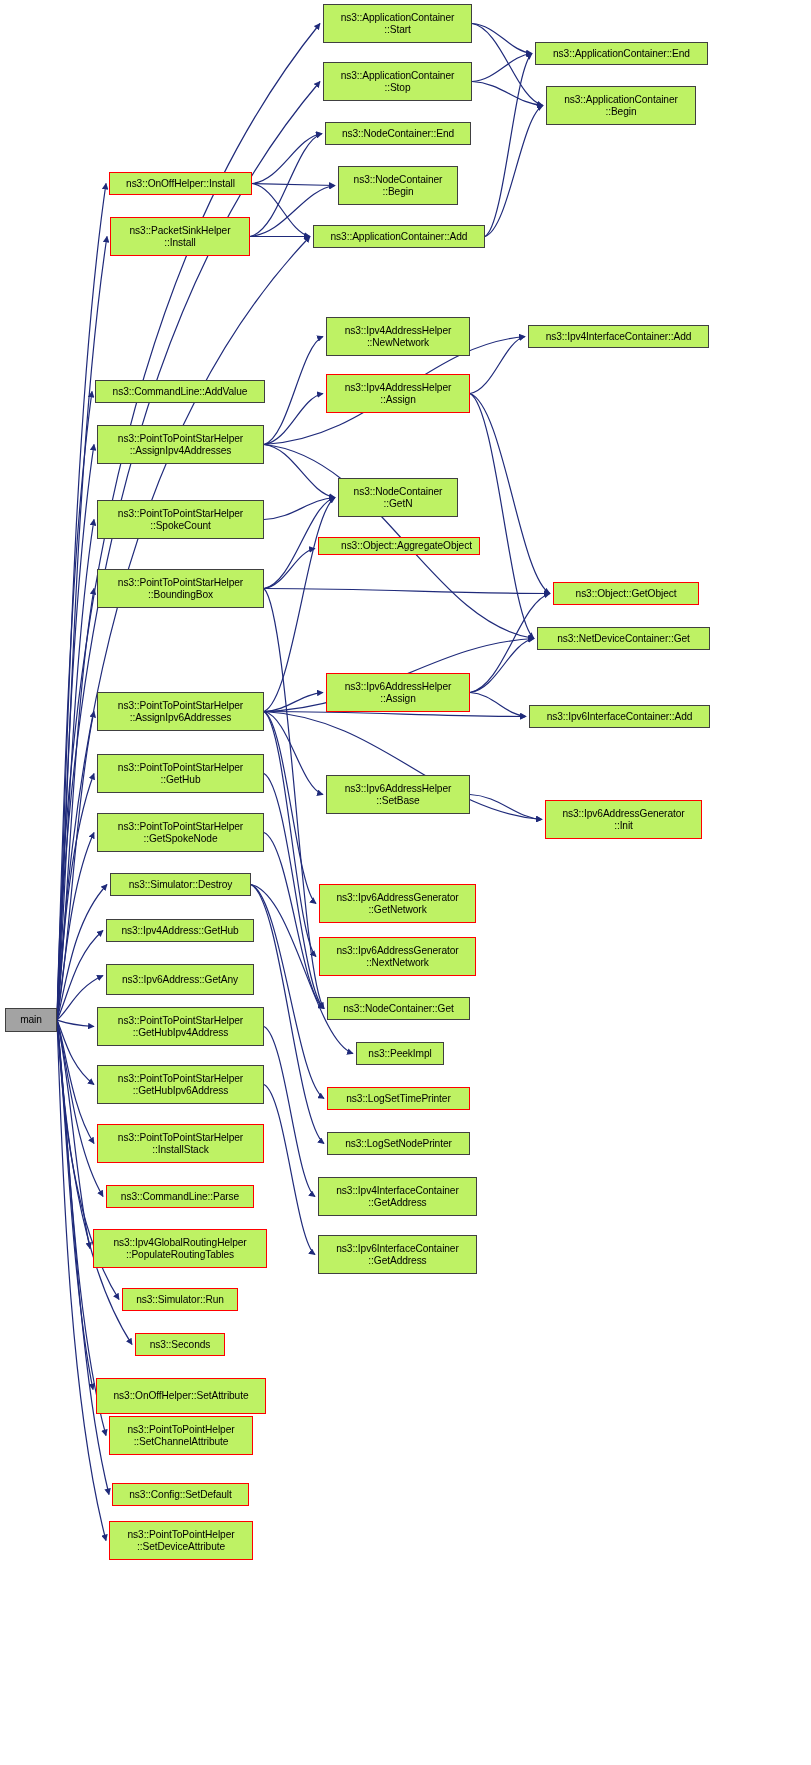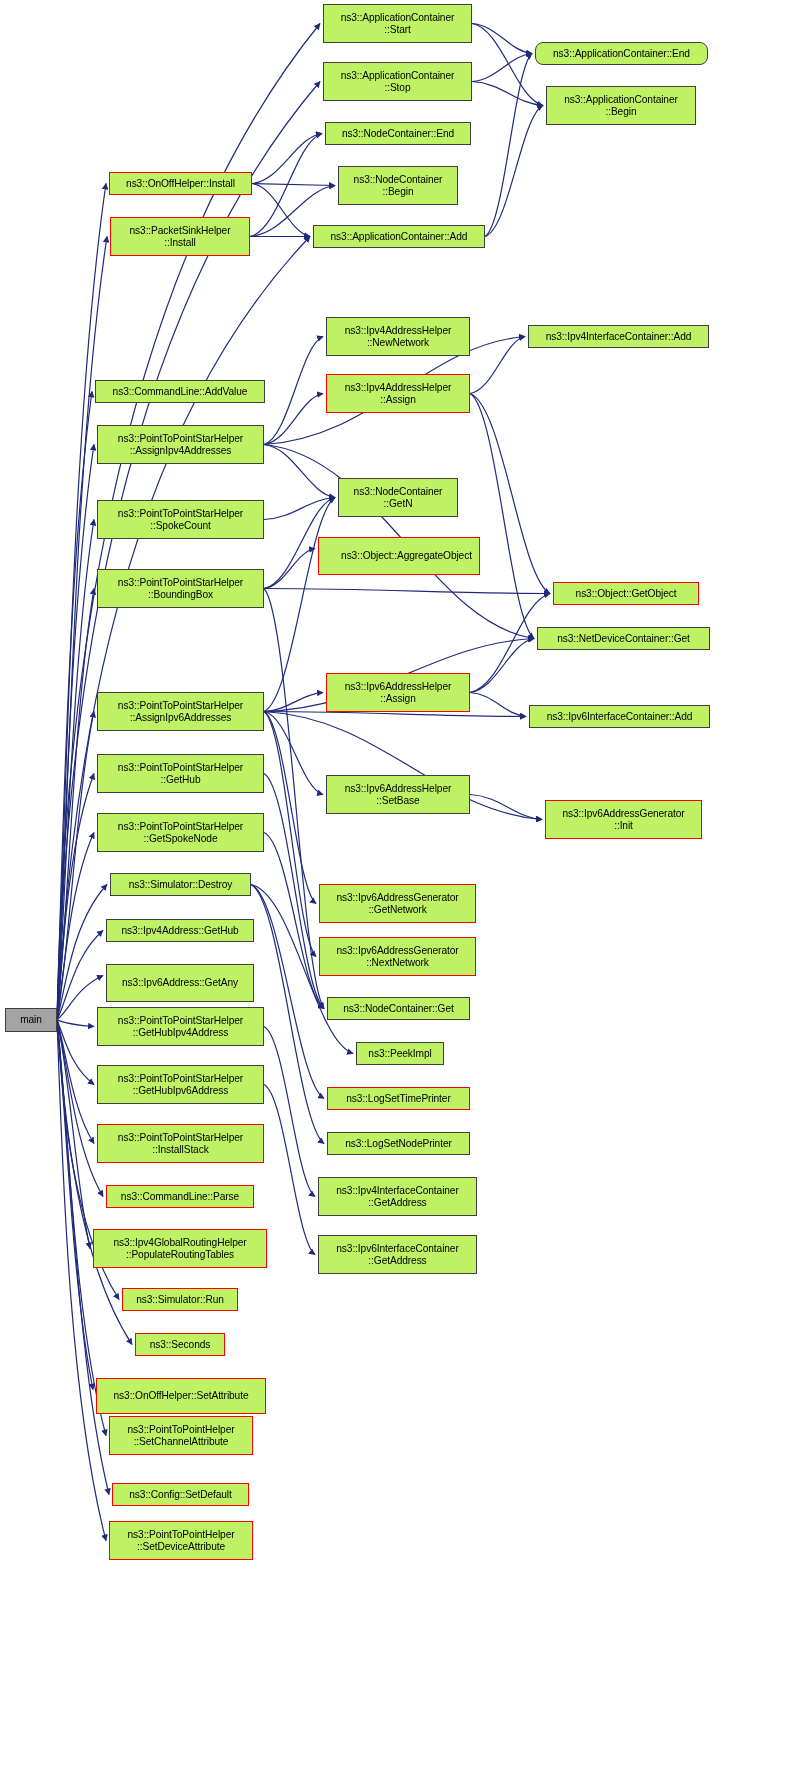--- a/index.html
+++ b/index.html
@@ -131,21 +131,21 @@
         <path d="M 251 884.5 C 281.66 897.34, 296.26 1081.38, 324 1098.5" marker-end="url(#arrow)"></path>
         <path d="M 251 884.5 C 281.66 900.04, 296.26 1122.78, 324 1143.5" marker-end="url(#arrow)"></path>
         <path d="M 264 1026.5 C 285.42 1036.7, 295.62 1182.9, 315 1196.5" marker-end="url(#arrow)"></path>
         <path d="M 264 1084.5 C 285.42 1094.7, 295.62 1240.9, 315 1254.5" marker-end="url(#arrow)"></path>
       </g>
   </svg>
   <div id="node-layer">
       <div class="node root" style="left: 5px; top: 1008px; width: 52px; height: 24px;"><span>main</span></div>
       <div class="node" style="left: 323px; top: 4px; width: 149px; height: 39px;"><span>ns3::ApplicationContainer
 ::Start</span></div>
-      <div class="node" style="left: 535px; top: 42px; width: 173px; height: 23px; border-radius: 8px;"><span>ns3::ApplicationContainer::End</span></div>
+      <div class="node" style="left: 535px; top: 42px; width: 173px; height: 23px;"><span>ns3::ApplicationContainer::End</span></div>
       <div class="node" style="left: 323px; top: 62px; width: 149px; height: 39px;"><span>ns3::ApplicationContainer
 ::Stop</span></div>
       <div class="node" style="left: 546px; top: 86px; width: 150px; height: 39px;"><span>ns3::ApplicationContainer
 ::Begin</span></div>
       <div class="node" style="left: 325px; top: 122px; width: 146px; height: 23px;"><span>ns3::NodeContainer::End</span></div>
       <div class="node red" style="left: 109px; top: 172px; width: 143px; height: 23px;"><span>ns3::OnOffHelper::Install</span></div>
       <div class="node" style="left: 338px; top: 166px; width: 120px; height: 39px;"><span>ns3::NodeContainer
 ::Begin</span></div>
       <div class="node red" style="left: 110px; top: 217px; width: 140px; height: 39px;"><span>ns3::PacketSinkHelper
 ::Install</span></div>
@@ -155,21 +155,21 @@
       <div class="node" style="left: 528px; top: 325px; width: 181px; height: 23px;"><span>ns3::Ipv4InterfaceContainer::Add</span></div>
       <div class="node" style="left: 95px; top: 380px; width: 170px; height: 23px;"><span>ns3::CommandLine::AddValue</span></div>
       <div class="node red" style="left: 326px; top: 374px; width: 144px; height: 39px;"><span>ns3::Ipv4AddressHelper
 ::Assign</span></div>
       <div class="node" style="left: 97px; top: 425px; width: 167px; height: 39px;"><span>ns3::PointToPointStarHelper
 ::AssignIpv4Addresses</span></div>
       <div class="node" style="left: 338px; top: 478px; width: 120px; height: 39px;"><span>ns3::NodeContainer
 ::GetN</span></div>
       <div class="node" style="left: 97px; top: 500px; width: 167px; height: 39px;"><span>ns3::PointToPointStarHelper
 ::SpokeCount</span></div>
-      <div class="node red" style="left: 318px; top: 537px; width: 162px; height: 38px; padding-left: 15px;"><span>ns3::Object::AggregateObject</span></div>
+      <div class="node red" style="left: 318px; top: 537px; width: 162px; height: 18px; padding-left: 15px;"><span>ns3::Object::AggregateObject</span></div>
       <div class="node" style="left: 97px; top: 569px; width: 167px; height: 39px;"><span>ns3::PointToPointStarHelper
 ::BoundingBox</span></div>
       <div class="node red" style="left: 553px; top: 582px; width: 146px; height: 23px;"><span>ns3::Object::GetObject</span></div>
       <div class="node" style="left: 537px; top: 627px; width: 173px; height: 23px;"><span>ns3::NetDeviceContainer::Get</span></div>
       <div class="node red" style="left: 326px; top: 673px; width: 144px; height: 39px;"><span>ns3::Ipv6AddressHelper
 ::Assign</span></div>
       <div class="node" style="left: 529px; top: 705px; width: 181px; height: 23px;"><span>ns3::Ipv6InterfaceContainer::Add</span></div>
       <div class="node" style="left: 97px; top: 692px; width: 167px; height: 39px;"><span>ns3::PointToPointStarHelper
 ::AssignIpv6Addresses</span></div>
       <div class="node" style="left: 326px; top: 775px; width: 144px; height: 39px;"><span>ns3::Ipv6AddressHelper
@@ -177,21 +177,21 @@
       <div class="node" style="left: 97px; top: 754px; width: 167px; height: 39px;"><span>ns3::PointToPointStarHelper
 ::GetHub</span></div>
       <div class="node red" style="left: 545px; top: 800px; width: 157px; height: 39px;"><span>ns3::Ipv6AddressGenerator
 ::Init</span></div>
       <div class="node" style="left: 97px; top: 813px; width: 167px; height: 39px;"><span>ns3::PointToPointStarHelper
 ::GetSpokeNode</span></div>
       <div class="node" style="left: 110px; top: 873px; width: 141px; height: 23px;"><span>ns3::Simulator::Destroy</span></div>
       <div class="node red" style="left: 319px; top: 884px; width: 157px; height: 39px;"><span>ns3::Ipv6AddressGenerator
 ::GetNetwork</span></div>
       <div class="node" style="left: 106px; top: 919px; width: 148px; height: 23px;"><span>ns3::Ipv4Address::GetHub</span></div>
-      <div class="node" style="left: 106px; top: 964px; width: 148px; height: 38px;"><span>ns3::Ipv6Address::GetAny</span></div>
+      <div class="node" style="left: 106px; top: 964px; width: 148px; height: 31px;"><span>ns3::Ipv6Address::GetAny</span></div>
       <div class="node red" style="left: 319px; top: 937px; width: 157px; height: 39px;"><span>ns3::Ipv6AddressGenerator
 ::NextNetwork</span></div>
       <div class="node" style="left: 327px; top: 997px; width: 143px; height: 23px;"><span>ns3::NodeContainer::Get</span></div>
       <div class="node" style="left: 97px; top: 1007px; width: 167px; height: 39px;"><span>ns3::PointToPointStarHelper
 ::GetHubIpv4Address</span></div>
       <div class="node" style="left: 356px; top: 1042px; width: 88px; height: 23px;"><span>ns3::PeekImpl</span></div>
       <div class="node" style="left: 97px; top: 1065px; width: 167px; height: 39px;"><span>ns3::PointToPointStarHelper
 ::GetHubIpv6Address</span></div>
       <div class="node red" style="left: 327px; top: 1087px; width: 143px; height: 23px;"><span>ns3::LogSetTimePrinter</span></div>
       <div class="node" style="left: 327px; top: 1132px; width: 143px; height: 23px;"><span>ns3::LogSetNodePrinter</span></div>

